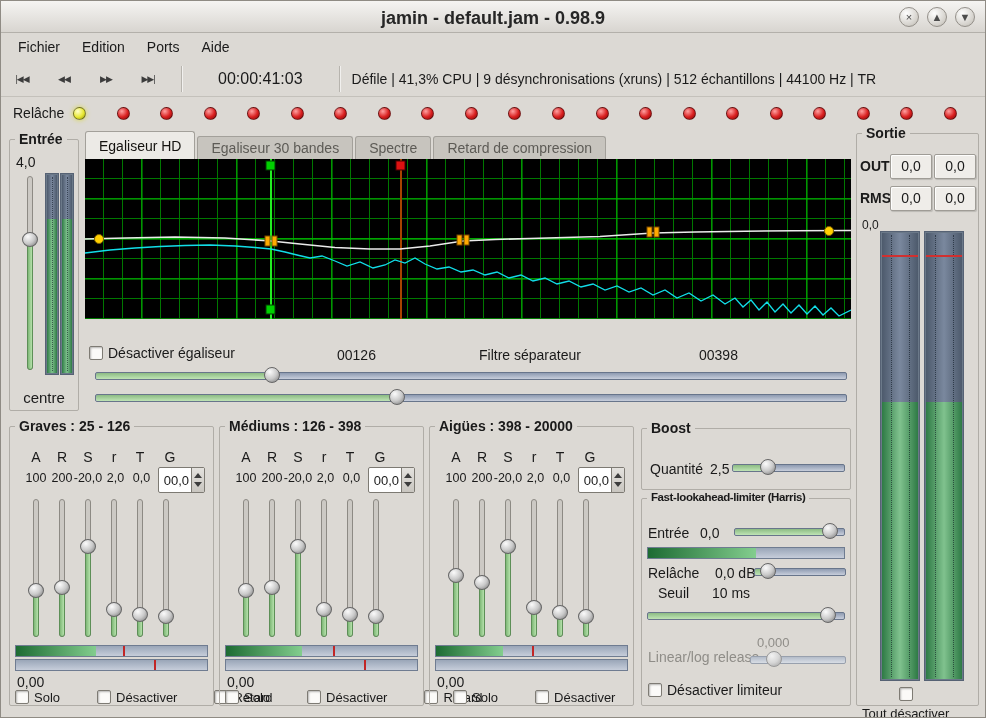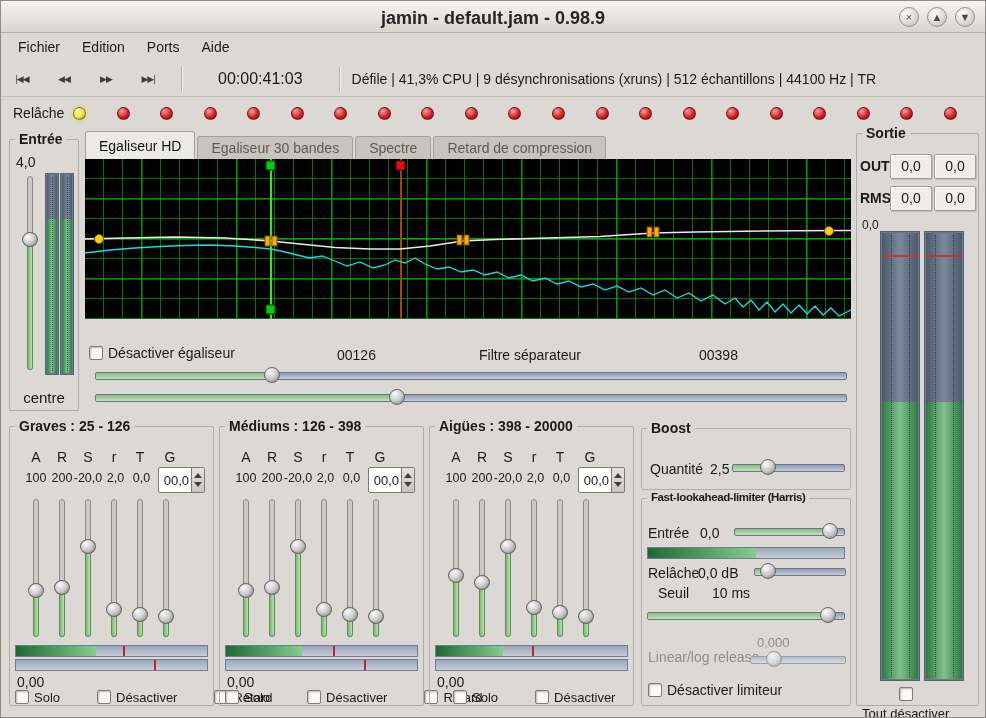--- a/index.html
+++ b/index.html
@@ -516,21 +516,21 @@
     <span class="abs" style="left:58px;top:26px;">0,0</span>
     <div class="hslider" style="left:92px;right:5px;top:24px;">
       <div class="hgroove"></div>
         <div class="hfill" style="width: calc(93% - 6.9px);"></div>
       <div class="hknob" style="left: calc(93% - 14.9px);"></div>
     </div>
     <div class="hmeter" style="left:5px;right:5px;top:48px;">
       <div class="mfill" style="width: 55%;"></div>
     </div>
     <span class="abs" style="left:6px;top:66px;">Relâche</span>
-    <span class="abs" style="left:56px;top:66px;">0,0 dB</span>
+    <span class="abs" style="left:73px;top:66px;">0,0 dB</span>
     <div class="hslider" style="left:112px;right:4px;top:64px;">
       <div class="hgroove"></div>
         <div class="hfill" style="width: calc(8% + 6.7px);"></div>
       <div class="hknob" style="left: calc(8% - 1.3px);"></div>
     </div>
     <span class="abs" style="left:6px;top:86px;margin-left:10px;">Seuil</span>
     <span class="abs" style="left:70px;top:86px;">10 ms</span>
     <div class="hslider" style="left:5px;right:5px;top:108px;">
       <div class="hgroove"></div>
         <div class="hfill" style="width: calc(95% - 7.2px);"></div>

